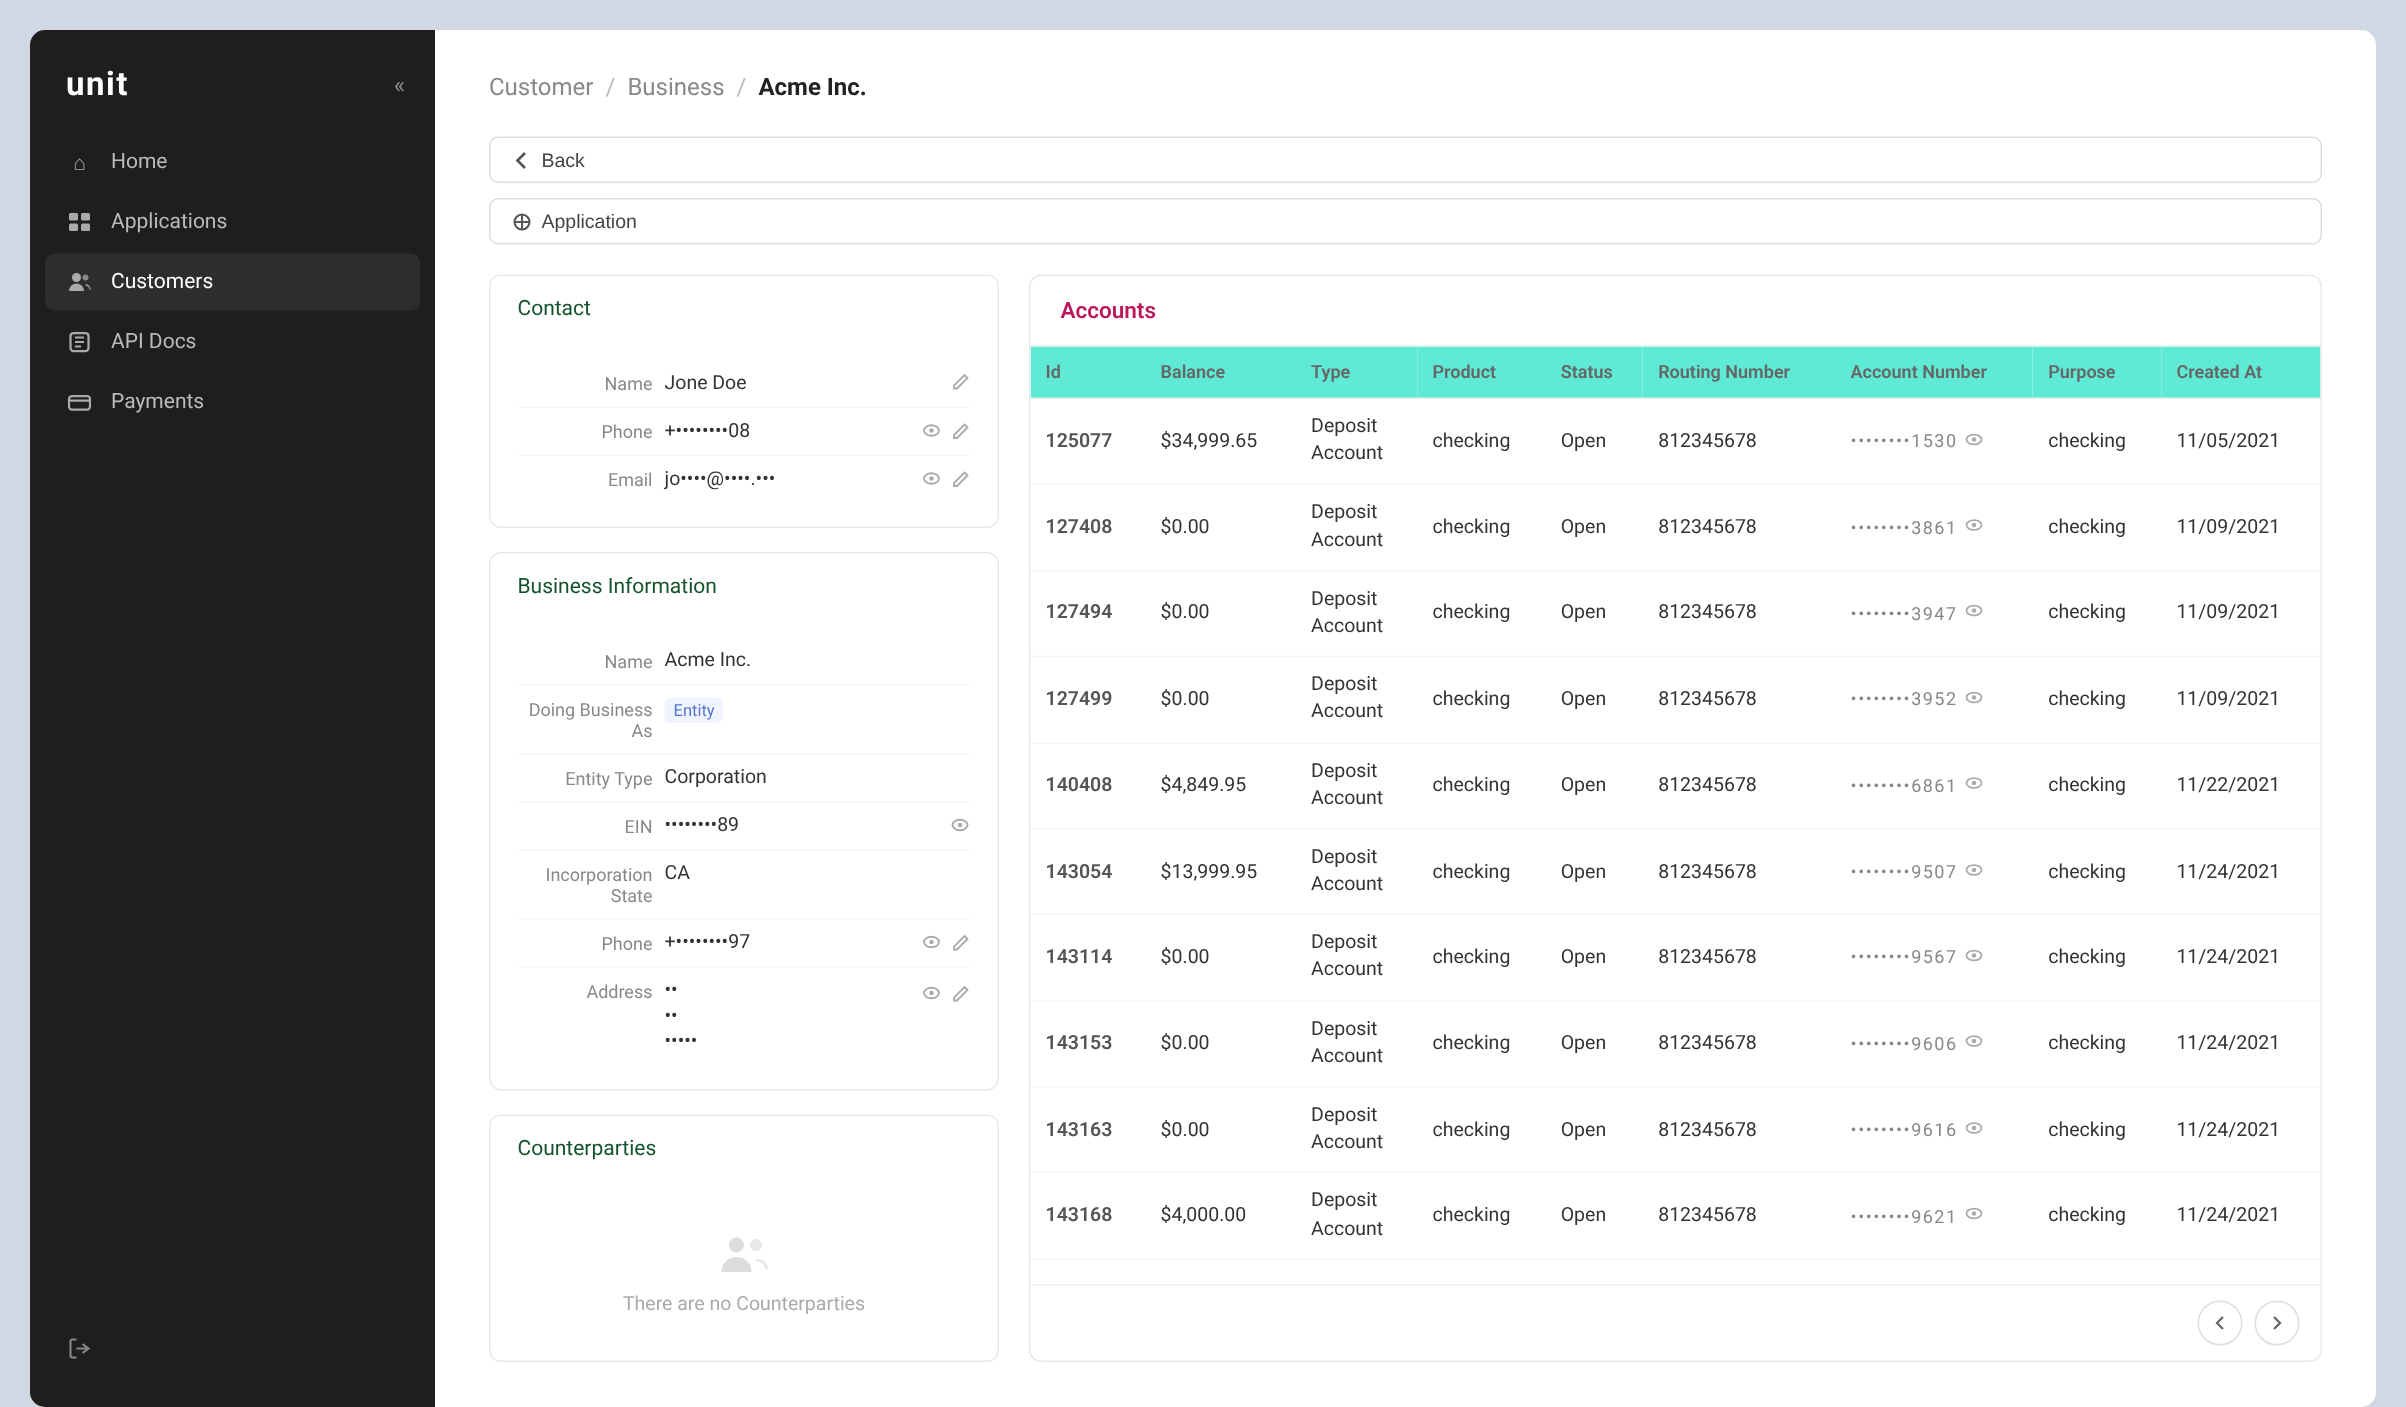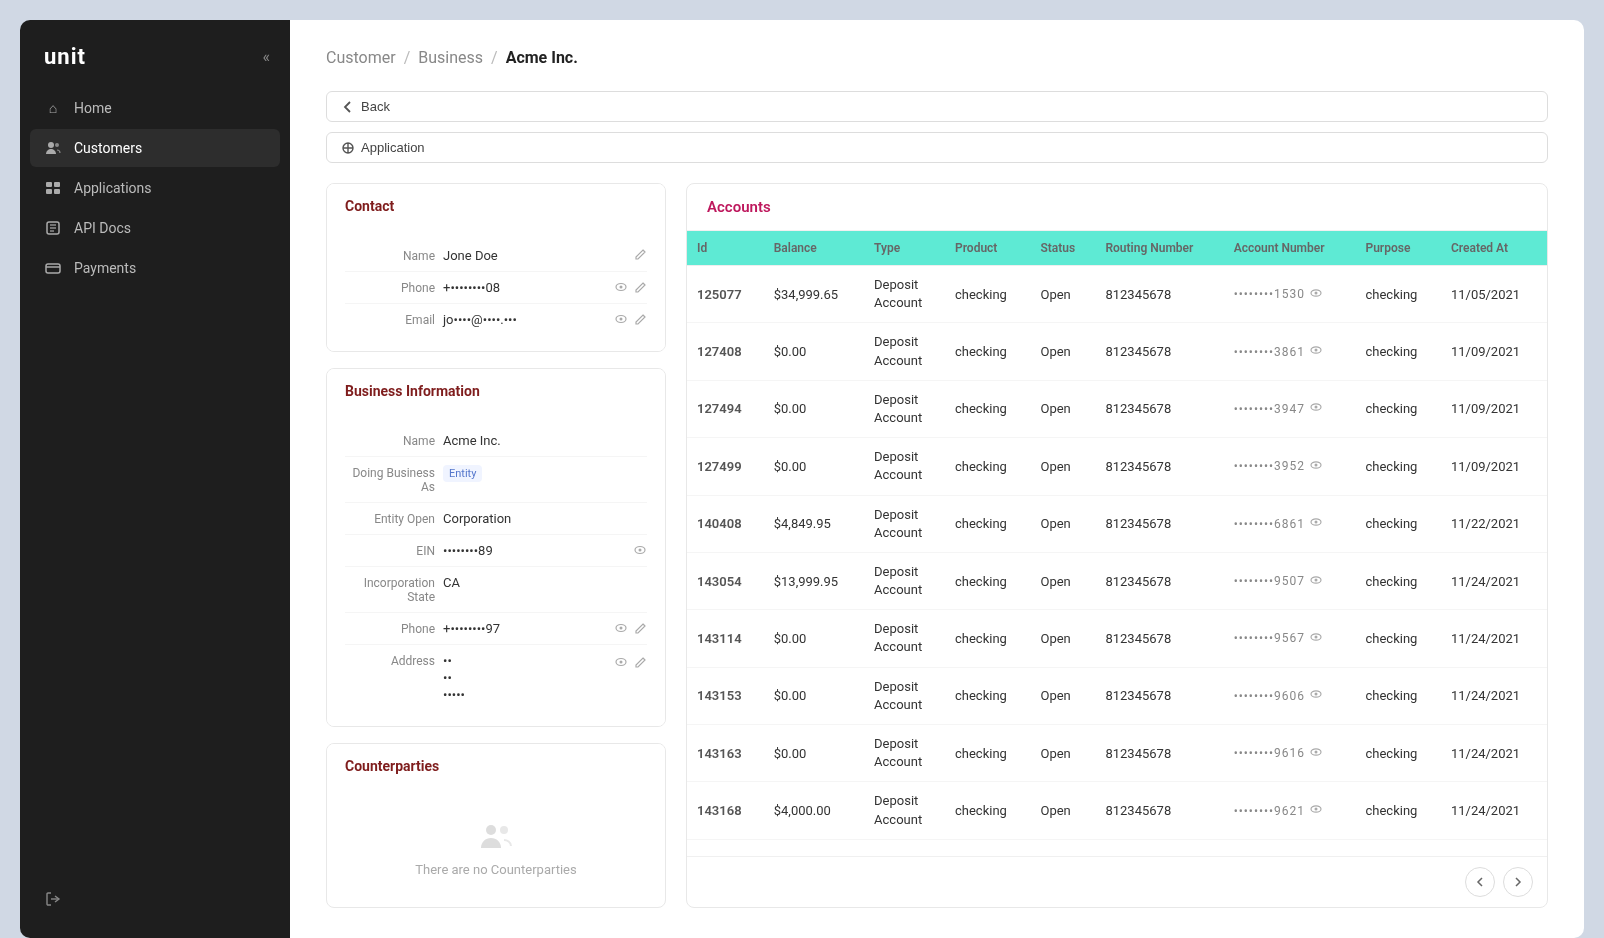--- a/index.html
+++ b/index.html
@@ -153,22 +153,22 @@
       flex-direction: column;
       gap: 16px;
     }
     .card {
       border: 1px solid #e8e8e8;
       border-radius: 8px;
       overflow: hidden;
     }
     .card-title {
       font-size: 14px;
-      font-weight: 700;
-      color: #7f1d1d;
+      font-weight: 400;
+      color: #14532d;
       padding: 14px 18px;
       background: #fff;
     }
     .card-body {
       padding: 12px 18px 16px 18px;
       background: #fff;
     }
     .info-row {
       display: flex;
       align-items: flex-start;
@@ -308,41 +308,41 @@
   <nav class="sidebar">
     <div class="sidebar-header">
       <span class="sidebar-logo">unit</span>
       <span class="sidebar-collapse-btn" title="Collapse">«</span>
     </div>
     <div class="sidebar-nav">
       <div class="sidebar-item">
         <span class="icon">⌂</span>
         <span>Home</span>
       </div>
+      <div class="sidebar-item">
+        <span class="icon">
+          <svg width="16" height="16" viewBox="0 0 16 16" fill="none">
+              <rect x="1" y="2" width="6" height="5" rx="1" fill="#aaa"></rect>
+              <rect x="9" y="2" width="6" height="5" rx="1" fill="#aaa"></rect>
+              <rect x="1" y="9" width="6" height="5" rx="1" fill="#aaa"></rect>
+              <rect x="9" y="9" width="6" height="5" rx="1" fill="#aaa"></rect>
+            </svg>
+        </span>
+        <span>Applications</span>
+      </div>
       <div class="sidebar-item active">
         <span class="icon">
           <svg width="16" height="16" viewBox="0 0 16 16" fill="none">
               <circle cx="6" cy="5" r="3" fill="#aaa"></circle>
               <path d="M1 14c0-3 2.5-5 5-5s5 2 5 5" fill="#aaa"></path>
               <circle cx="12" cy="5" r="2" fill="#888"></circle>
               <path d="M12 10c1.5 0 3 1 3 3" stroke="#888" stroke-width="1.2" fill="none"></path>
             </svg>
         </span>
         <span>Customers</span>
-      </div>
-      <div class="sidebar-item">
-        <span class="icon">
-          <svg width="16" height="16" viewBox="0 0 16 16" fill="none">
-              <rect x="1" y="2" width="6" height="5" rx="1" fill="#aaa"></rect>
-              <rect x="9" y="2" width="6" height="5" rx="1" fill="#aaa"></rect>
-              <rect x="1" y="9" width="6" height="5" rx="1" fill="#aaa"></rect>
-              <rect x="9" y="9" width="6" height="5" rx="1" fill="#aaa"></rect>
-            </svg>
-        </span>
-        <span>Applications</span>
       </div>
       <div class="sidebar-item">
         <span class="icon">
           <svg width="16" height="16" viewBox="0 0 16 16" fill="none">
               <rect x="2" y="2" width="12" height="12" rx="2" stroke="#aaa" stroke-width="1.5" fill="none"></rect>
               <line x1="5" y1="5" x2="11" y2="5" stroke="#aaa" stroke-width="1.2"></line>
               <line x1="5" y1="8" x2="11" y2="8" stroke="#aaa" stroke-width="1.2"></line>
               <line x1="5" y1="11" x2="9" y2="11" stroke="#aaa" stroke-width="1.2"></line>
             </svg>
         </span>
@@ -464,21 +464,21 @@
               <span class="info-label">Name</span>
               <span class="info-value">Acme Inc.</span>
             </div>
             <div class="info-row">
               <span class="info-label">Doing Business As</span>
               <span class="info-value">
                 <span class="tag-entity">Entity</span>
               </span>
             </div>
             <div class="info-row">
-              <span class="info-label">Entity Open</span>
+              <span class="info-label">Entity Type</span>
               <span class="info-value">Corporation</span>
             </div>
             <div class="info-row">
               <span class="info-label">EIN</span>
               <span class="info-value">
                 <span>••••••••89</span>
               </span>
               <span class="info-actions">
                 <span class="icon-btn">
                   <svg width="14" height="14" viewBox="0 0 14 14" fill="none">

